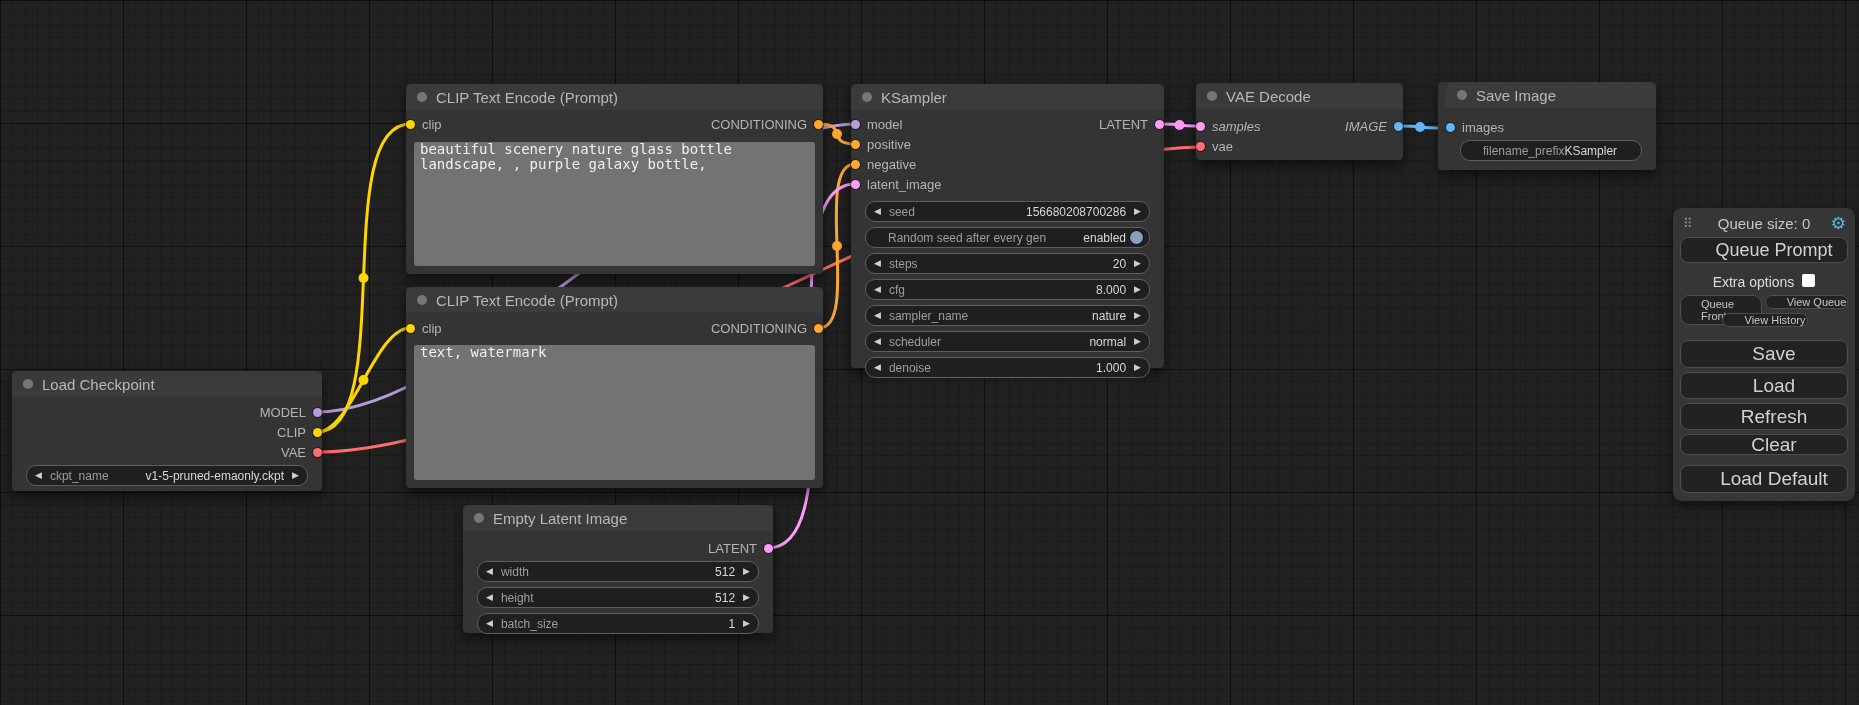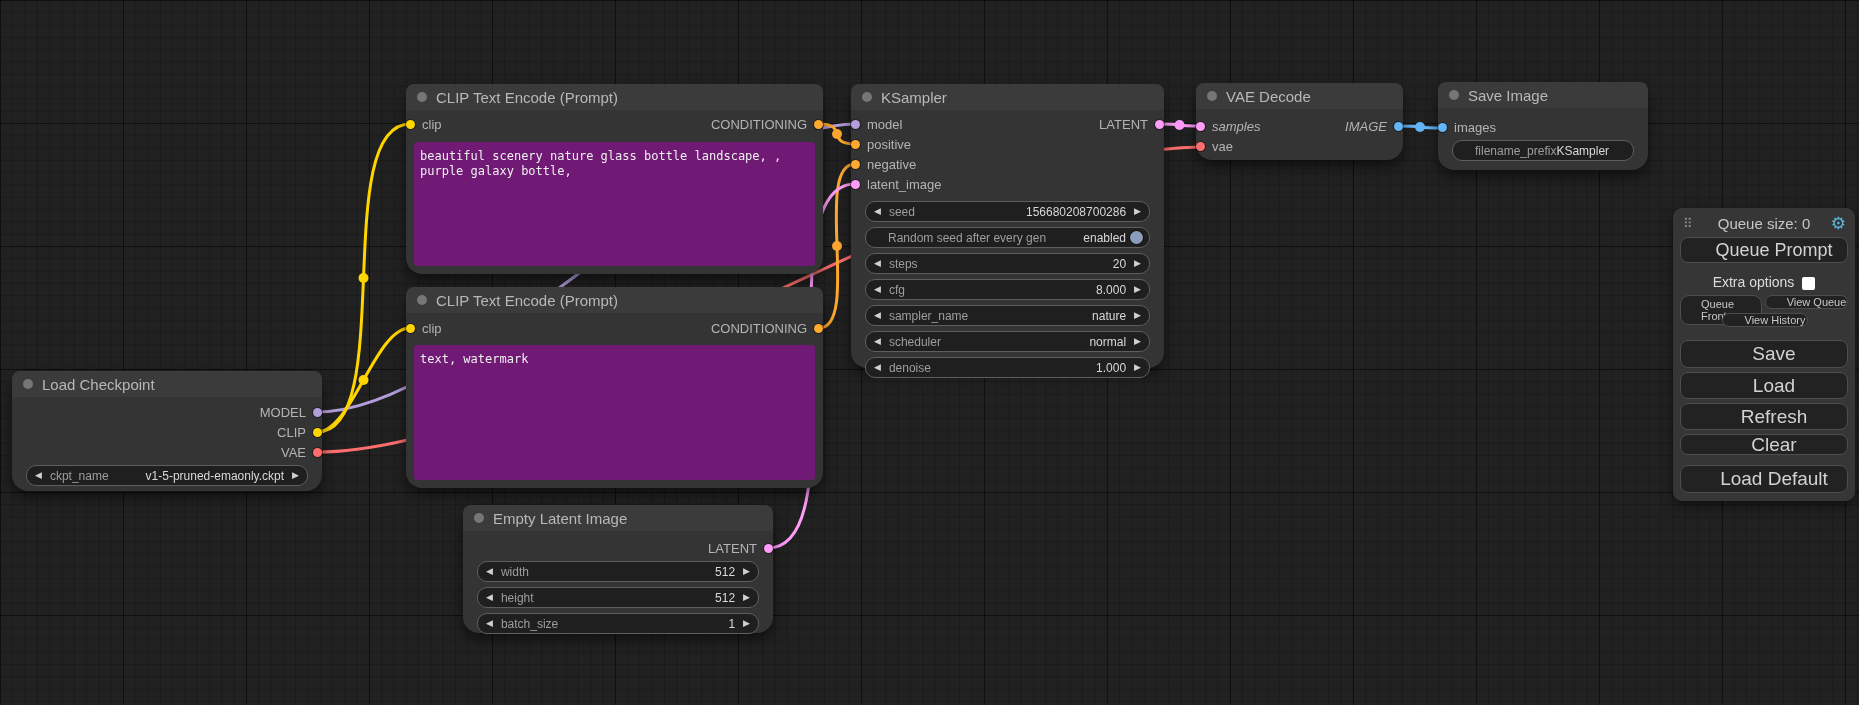--- a/index.html
+++ b/index.html
@@ -9,21 +9,21 @@
     background-color:#212121;
     background-image:
       linear-gradient(to right, rgba(0,0,0,.45) 1px, transparent 1px),
       linear-gradient(to bottom, rgba(0,0,0,.45) 1px, transparent 1px),
       linear-gradient(to right, rgba(0,0,0,.18) 1px, transparent 1px),
       linear-gradient(to bottom, rgba(0,0,0,.18) 1px, transparent 1px);
     background-size:123px 123px,123px 123px,12.3px 12.3px,12.3px 12.3px;
   }
   #link-svg{position:absolute;left:0;top:0;z-index:1;}
   .node{
-    position:absolute;z-index:2;background:#343434;border-radius:16px;
+    position:absolute;z-index:2;background:#343434;border-radius:4px;
     box-shadow:0 6px 14px rgba(0,0,0,.55);color:#b4b4b4;
   }
   .title{
     display:flex;align-items:center;gap:9px;height:26px;background:#3b3b3b;
     border-radius:8px 8px 0 0;padding:0 11px;font-size:15px;color:#b8b8b8;white-space:nowrap;
   }
   .tdot{width:10px;height:10px;border-radius:50%;background:#767676;flex:none;}
   .row{display:flex;align-items:center;height:20px;padding:0 8px;gap:7px;font-size:13px;color:#b4b4b4;}
   .row .spacer{flex:1;}
   .dot{width:9px;height:9px;border-radius:50%;flex:none;box-shadow:0 0 0 1px rgba(0,0,0,.4);}
@@ -32,33 +32,33 @@
   .widget{
     height:19px;background:#1f1f1f;border:1px solid #5e5e5e;border-radius:10px;
     margin:5px 14px 0;display:flex;align-items:center;padding:0 8px;font-size:12px;
   }
   .widget.first{margin-top:3px;}
   .warr{font-size:9px;color:#d0d0d0;line-height:1;cursor:pointer;}
   .wname{color:#9e9e9e;margin-left:8px;white-space:nowrap;}
   .wval{color:#d8d8d8;margin-left:auto;margin-right:8px;white-space:nowrap;}
   .wtoggle{width:13px;height:13px;border-radius:50%;background:#8b9dbd;flex:none;margin-right:-2px;box-shadow:0 0 0 1px rgba(0,0,0,.35);}
   .prompt{
-    position:absolute;left:8px;right:8px;top:58px;bottom:8px;background:#701a75;border-radius:3px;
-    padding:7px 6px;font-family:"DejaVu Sans Mono",monospace;font-size:12px;line-height:15px;
+    position:absolute;left:8px;right:8px;top:58px;bottom:8px;background:#737373;border-radius:3px;
+    padding:0 6px;font-family:"DejaVu Sans Mono",monospace;font-size:14px;line-height:15px;
     color:#f0f0f0;white-space:pre-wrap;overflow:hidden;
   }
   
   .qpanel{position:absolute;left:1673px;top:208px;width:182px;height:293px;background:#363636;border-radius:9px;z-index:3;box-shadow:0 5px 12px rgba(0,0,0,.5);}
   .qtitle{position:absolute;top:7px;left:0;right:0;text-align:center;font-size:15px;color:#c6c6c6;}
   .qhandle{position:absolute;left:10px;top:8px;font-size:13px;color:#8a8a8a;cursor:grab;}
   .qgear{position:absolute;right:9px;top:5px;font-size:17px;color:#57b8dc;cursor:pointer;}
   .btn{position:absolute;background:#222;border:1px solid #4d4d4d;border-radius:8px;color:#d2d2d2;display:flex;align-items:center;justify-content:center;box-sizing:border-box;cursor:pointer;padding-left:20px;}
   .btn.big{left:7px;right:7px;font-size:19px;}
   .btn.small{font-size:11px;border-radius:9px;color:#c8c8c8;}
-  .qextra{position:absolute;top:66px;left:0;right:0;height:16px;display:flex;align-items:flex-end;justify-content:center;gap:8px;font-size:14px;color:#dcdcdc;}
+  .qextra{position:absolute;top:66px;left:0;right:0;height:16px;display:flex;align-items:flex-start;justify-content:center;gap:8px;font-size:14px;color:#dcdcdc;}
   .qcheck{width:13px;height:13px;background:#ffffff;border-radius:2px;cursor:pointer;}
 </style>
 </head>
 <body>
 
 <svg id="link-svg" width="1859" height="705">
     <path d="M 317 412 C 469.55900497840173 412, 702.4409950215983 124, 855 124" stroke="#B39DDB" stroke-width="3" fill="none"></path>
     <circle cx="586" cy="268" r="5" fill="#B39DDB"></circle>
     <path d="M 317 432 C 397.43359061983995 432, 329.56640938016005 124, 410 124" stroke="#FFD500" stroke-width="3" fill="none"></path>
     <circle cx="363.5" cy="278" r="5" fill="#FFD500"></circle>
@@ -240,21 +240,21 @@
     <span class="spacer"></span>
     <span>IMAGE</span>
     <span class="dot out-dot" style="background: rgb(100, 181, 246);"></span>
   </div>
   <div class="row">
     <span class="dot in-dot" style="background: rgb(255, 110, 110);"></span>
     <span>vae</span>
   </div>
 </div>
 
-<div class="node" style="left:1438px;top:82px;width:210px;height:88px;">
+<div class="node" style="left:1438px;top:82px;width:210px;height:88px;padding-left:8px;">
   <div class="title">
     <span class="tdot"></span>
     <span>Save Image</span>
   </div>
   <div class="row" style="margin-top:9px;">
     <span class="dot in-dot" style="background: rgb(100, 181, 246);"></span>
     <span>images</span>
   </div>
   <div class="widget first">
     <span class="wname" style="margin-left:14px;">filename_prefix</span>

